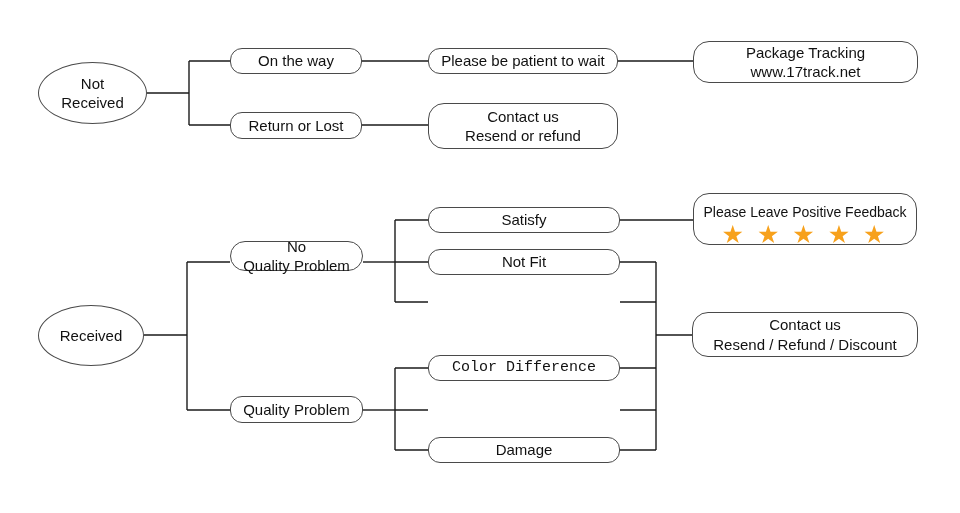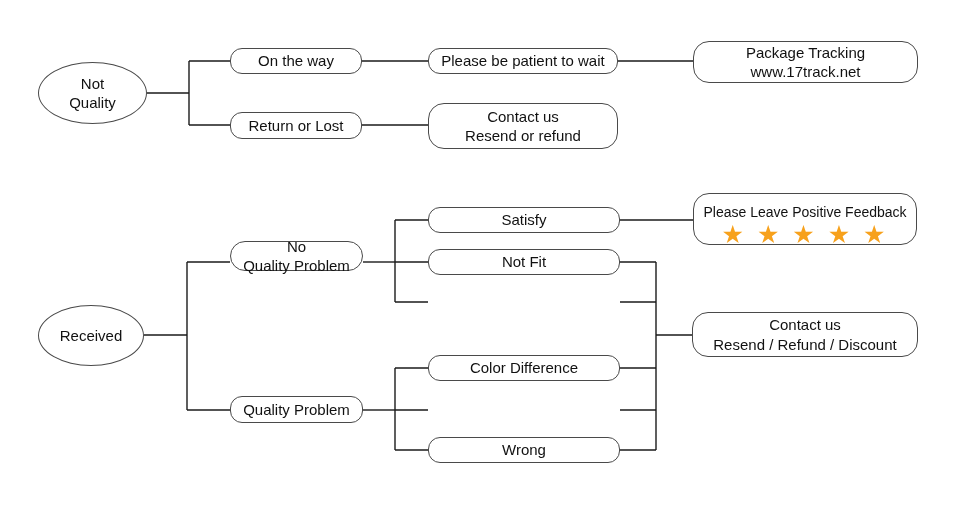--- a/index.html
+++ b/index.html
@@ -90,21 +90,21 @@
     <path d="M620 262 H656"></path>
     <path d="M620 302 H656"></path>
     <path d="M620 368 H656"></path>
     <path d="M620 410 H656"></path>
     <path d="M620 450 H656"></path>
     <path d="M656 262 V450"></path>
     <path d="M656 335 H692"></path>
   </svg>
 
   <div class="node ellipse" style="left:38px; top:62px; width:109px; height:62px;">Not
-Quality</div>
+Received</div>
 
   <div class="node rect" style="left:230px; top:112px; width:132px; height:27px;">Return or Lost</div>
 
   <div class="node rect" style="left:230px; top:48px; width:132px; height:26px;">On the way</div>
 
   <div class="node rect tight" style="left:428px; top:48px; width:190px; height:26px;">Please be patient to wait</div>
 
   <div class="node rect-lg" style="left:693px; top:41px; width:225px; height:42px;">Package Tracking
 www.17track.net</div>
 
@@ -116,24 +116,24 @@
   <div class="node rect-lg" style="left:230px; top:241px; width:133px; height:30px;">No
 Quality Problem</div>
 
   <div class="node rect" style="left:230px; top:396px; width:133px; height:27px;">Quality Problem</div>
 
   <div class="node rect" style="left:428px; top:207px; width:192px; height:26px;">Satisfy</div>
 
   <div class="node rect" style="left:428px; top:249px; width:192px; height:26px;">Not Fit</div>
 
 
-  <div class="node rect" style="left:428px; top:355px; width:192px; height:26px;">Color Difference</div>
+  <div class="node rect" style="left:428px; top:355px; width:192px; height:26px;font-family:Liberation Mono, monospace;">Color Difference</div>
 
 
-  <div class="node rect" style="left:428px; top:437px; width:192px; height:26px;">Wrong</div>
+  <div class="node rect" style="left:428px; top:437px; width:192px; height:26px;">Damage</div>
 
   <div class="node rect-lg feedback-box" style="left:693px; top:193px; width:224px; height:52px;">
     <span class="feedback-label">Please Leave Positive Feedback</span>
     <span class="stars">★ ★ ★ ★ ★</span>
   </div>
 
   <div class="node rect-lg" style="left:692px; top:312px; width:226px; height:45px;">Contact us
 Resend / Refund / Discount</div>
 
 </div>

